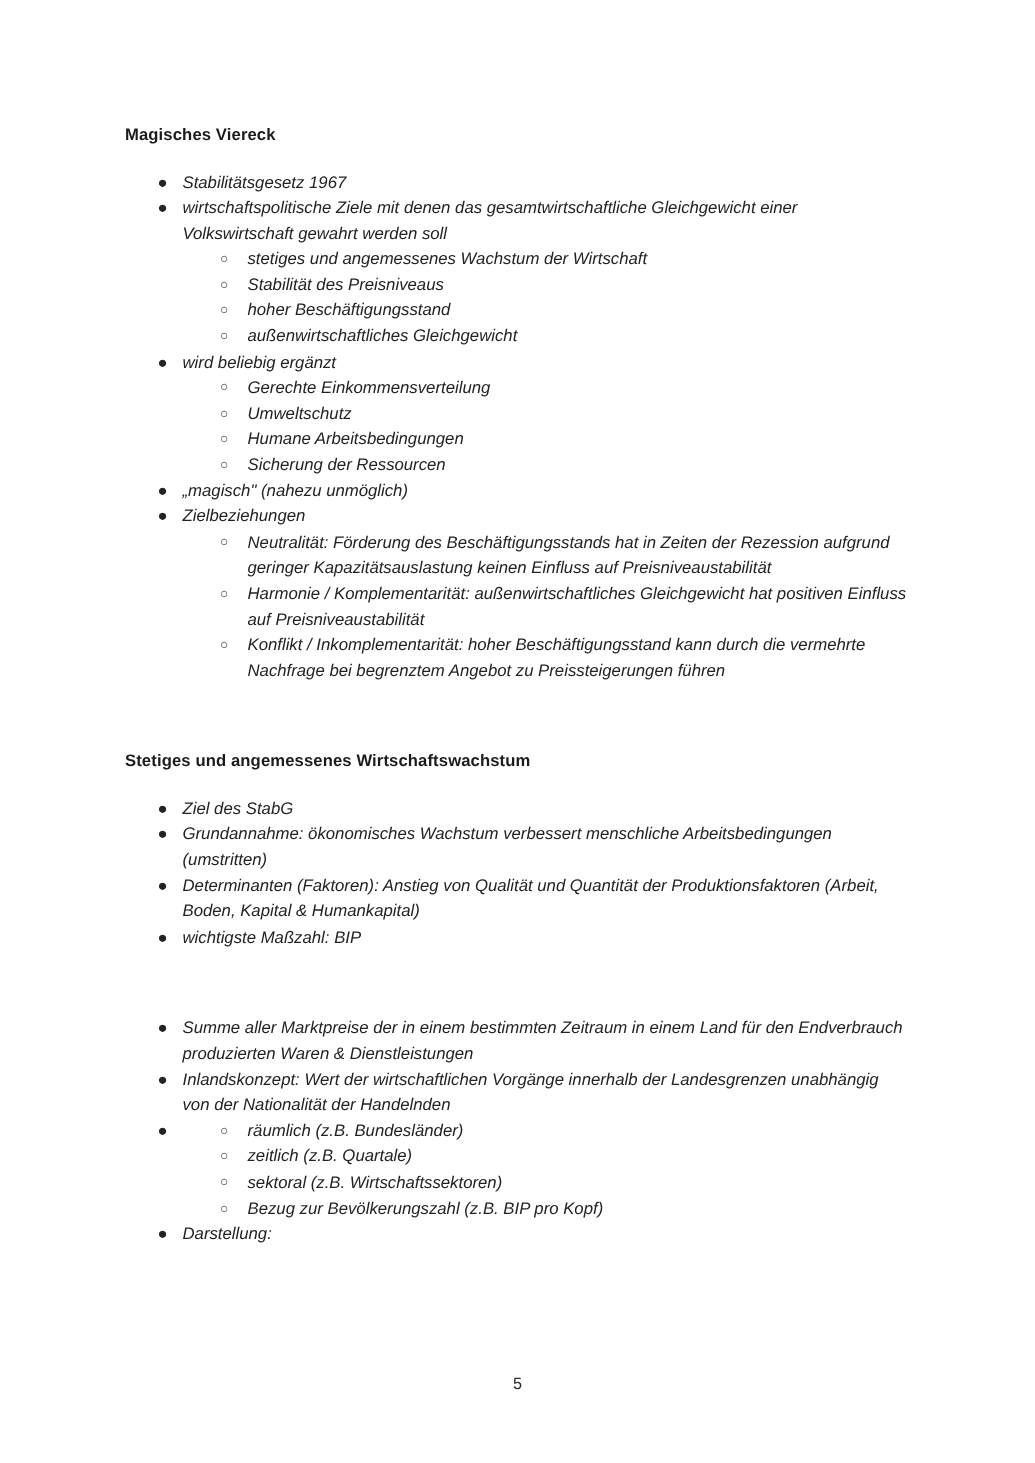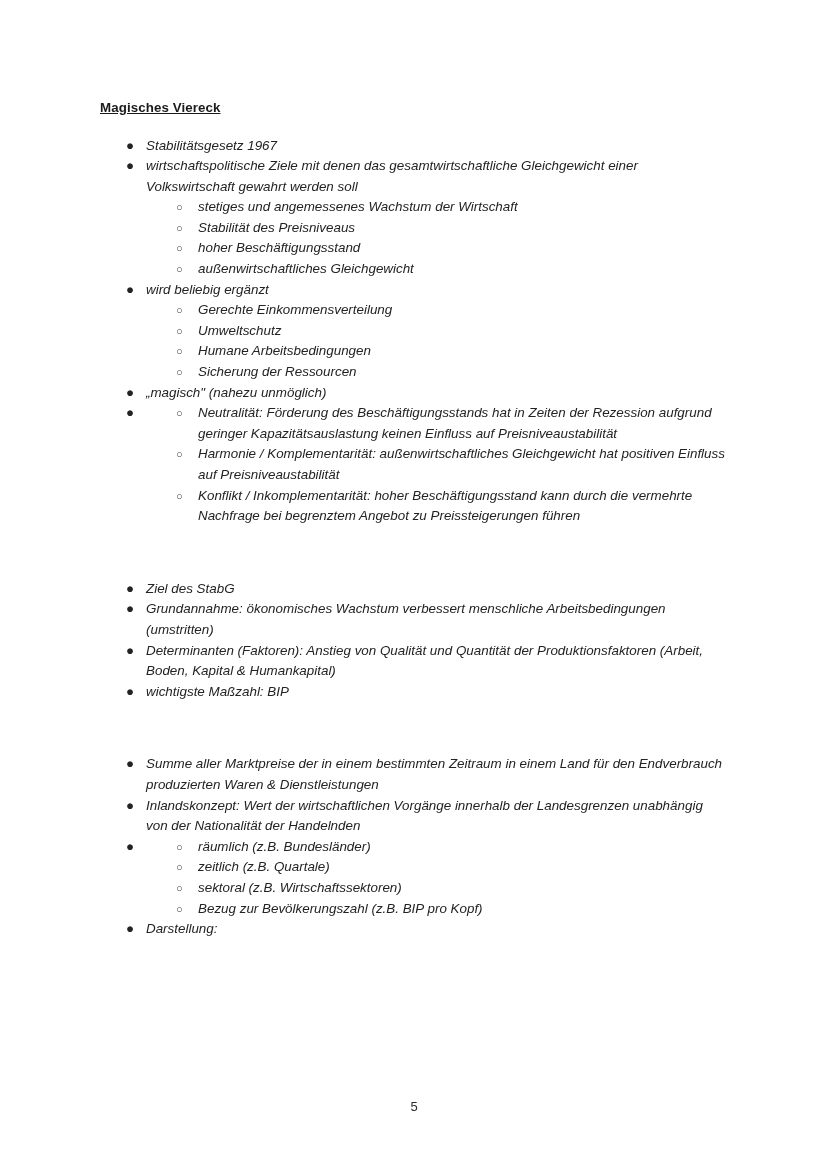--- a/index.html
+++ b/index.html
@@ -34,21 +34,20 @@
     margin-top: 52px;
   }
   .section-heading {
     font-size: 13.3px;
     font-weight: bold;
     line-height: 20.5px;
     color: #1b1b1b;
     letter-spacing: 0.1px;
     margin: 0 0 17px 0;
     white-space: nowrap;
-    text-decoration: underline;
   }
   ul.lvl1 {
     list-style: none;
     margin: 0;
     padding: 0;
   }
   ul.lvl2 {
     list-style: none;
     margin: 0;
     padding: 0;
@@ -156,38 +155,40 @@
                 <span class="txt">Sicherung der Ressourcen</span>
               </li>
             </ul>
           </li>
           <li class="item lvl1-item">
             <span class="marker">●</span>
             <span class="txt">„magisch" (nahezu unmöglich)</span>
           </li>
           <li class="item lvl1-item">
             <span class="marker">●</span>
+            <span class="txt">Zielbeziehungen</span>
             <ul class="lvl2">
               <li class="item lvl2-item">
                 <span class="marker">○</span>
                 <span class="txt">Neutralität: Förderung des Beschäftigungsstands hat in Zeiten der Rezession aufgrund geringer Kapazitätsauslastung keinen Einfluss auf Preisniveaustabilität</span>
               </li>
               <li class="item lvl2-item">
                 <span class="marker">○</span>
                 <span class="txt">Harmonie / Komplementarität: außenwirtschaftliches Gleichgewicht hat positiven Einfluss auf Preisniveaustabilität</span>
               </li>
               <li class="item lvl2-item">
                 <span class="marker">○</span>
                 <span class="txt">Konflikt / Inkomplementarität: hoher Beschäftigungsstand kann durch die vermehrte Nachfrage bei begrenztem Angebot zu Preissteigerungen führen</span>
               </li>
             </ul>
           </li>
         </ul>
       </div>
       <div class="section">
+        <div class="section-heading">Stetiges und angemessenes Wirtschaftswachstum</div>
         <ul class="lvl1">
           <li class="item lvl1-item">
             <span class="marker">●</span>
             <span class="txt">Ziel des StabG</span>
           </li>
           <li class="item lvl1-item">
             <span class="marker">●</span>
             <span class="txt">Grundannahme: ökonomisches Wachstum verbessert menschliche Arbeitsbedingungen (umstritten)</span>
           </li>
           <li class="item lvl1-item">

